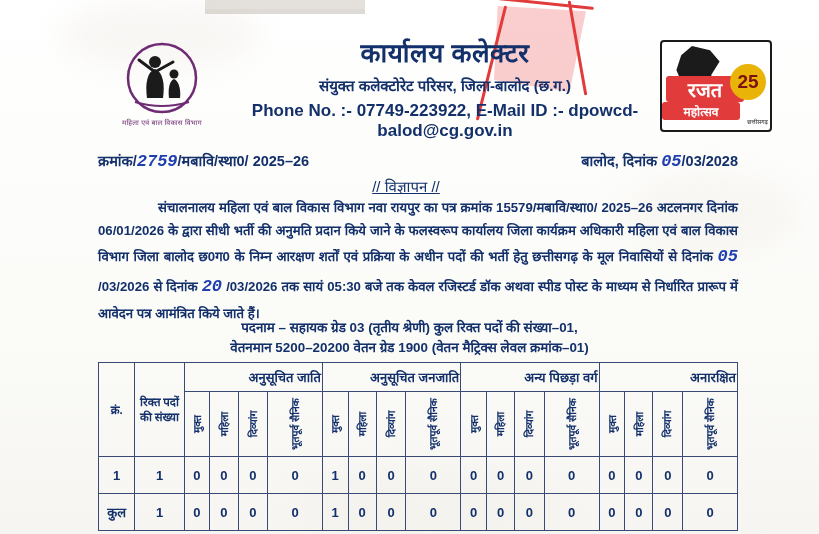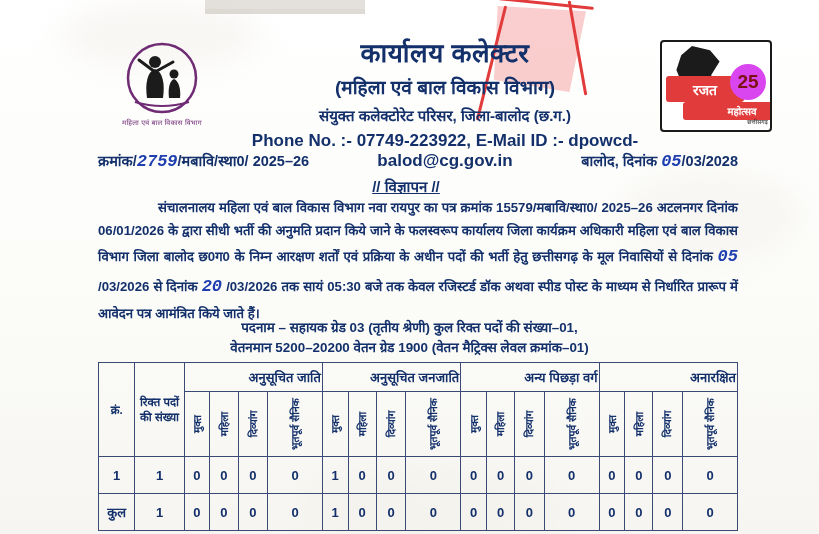--- a/index.html
+++ b/index.html
@@ -37,57 +37,57 @@
   .emblem{position:absolute;left:96px;top:40px;width:132px;height:100px;text-align:center;}
   .emblem svg{display:block;margin:0 auto;}
   .emblem .cap{font-size:7px;color:#6f2b73;letter-spacing:.2px;margin-top:2px;white-space:nowrap;}
 
   
   .logo{position:absolute;left:660px;top:40px;width:112px;height:92px;}
   .logo .frame{position:absolute;inset:0;border:2px solid #1a1a1a;border-radius:4px;background:#fff;overflow:hidden;}
   .logo .map{position:absolute;left:6px;top:4px;width:60px;height:52px;background:#1b1b1b;
     clip-path:polygon(40% 0,70% 8%,86% 30%,72% 56%,80% 86%,52% 100%,26% 80%,14% 46%,22% 18%);}
   .logo .band{position:absolute;left:4px;top:34px;width:78px;height:26px;background:#e23b3b;border-radius:3px;
-     display:flex;align-items:center;justify-content:center;color:#fff;font-size:14px;font-weight:bold;}
-  .logo .band2{position:absolute;left:21px;top:60px;width:78px;height:18px;background:#e23b3b;border-radius:3px;
-     display:flex;align-items:center;justify-content:center;color:#fff;font-size:10px;font-weight:bold;padding-left:20px;}
-  .logo .num{position:absolute;right:4px;top:22px;width:36px;height:36px;border-radius:50%;background:#d946ef;
+     display:flex;align-items:center;justify-content:center;color:#fff;font-size:20px;font-weight:bold;}
+  .logo .band2{position:absolute;left:0;top:60px;width:78px;height:18px;background:#e23b3b;border-radius:3px;
+     display:flex;align-items:center;justify-content:center;color:#fff;font-size:12px;font-weight:bold;}
+  .logo .num{position:absolute;right:4px;top:22px;width:36px;height:36px;border-radius:50%;background:#eab308;
      color:#7a1111;font-size:19px;font-weight:bold;display:flex;align-items:center;justify-content:center;text-align:right;}
   .logo .tag{position:absolute;right:2px;bottom:4px;font-size:6px;color:#222;}
 
   
   .head{position:absolute;left:230px;top:34px;width:430px;text-align:center;}
   .h1{font-size:26px;font-weight:bold;letter-spacing:.5px;}
   .h2{font-size:19px;font-weight:bold;margin-top:4px;}
   .h3{font-size:15px;font-weight:bold;margin-top:5px;}
   .h4{font-size:17px;font-weight:bold;margin-top:6px;}
 
   .ruleline{position:absolute;left:96px;top:142px;width:640px;height:1px;background:#9aa3b5;opacity:.0;}
 
   
   .krow{position:absolute;left:98px;top:150px;width:640px;font-size:14.5px;font-weight:bold;}
   .krow .left{position:absolute;left:0;top:0;white-space:nowrap;}
   .krow .right{position:absolute;right:0;top:0;white-space:nowrap;}
   .ink{color:#1f3fb0;font-family:Liberation Mono, monospace;font-style:italic;font-size:17px;}
 
-  .vigyapan{position:absolute;left:0;right:7px;top:176px;text-align:center;font-size:15px;font-weight:bold;text-decoration:underline;}
+  .vigyapan{position:absolute;left:0;right:7px;top:176px;text-align:center;font-size:15px;font-weight:normal;text-decoration:underline;}
 
   .body{position:absolute;left:98px;top:196px;width:640px;font-size:13.2px;line-height:1.75;text-align:justify;font-weight:bold;}
   .body .indent{display:inline-block;width:60px;}
   .c1{position:absolute;left:0;right:0;top:318px;text-align:center;font-size:13.4px;font-weight:bold;}
   .c2{position:absolute;left:0;right:0;top:338px;text-align:center;font-size:13.4px;font-weight:bold;}
 
   
   table{position:absolute;left:98px;top:362px;width:640px;border-collapse:collapse;font-size:11.5px;font-weight:bold;color:#13306b;}
   th,td{border:1px solid #3a4a74;text-align:center;}
   .grp{height:26px;font-size:13px;text-align:right;}
   .sub{height:62px;width:26px;}
   .sub span{display:inline-block;white-space:nowrap;transform:rotate(-90deg);font-size:10.5px;}
   .c-sn{width:44px;}
-  .c-total{width:62px;font-size:11.5px;line-height:1.25;}
+  .c-total{width:62px;font-size:11.5px;line-height:1.25;font-family:Liberation Serif, serif;}
   .datarow td{height:34px;font-size:13px;}
 </style>
 </head>
 <body>
 
 <div class="page">
   <div class="blotch b1"></div>
   <div class="blotch b2"></div>
   <div class="blotch b3"></div>
 
@@ -119,21 +119,20 @@
       <div class="map"></div>
       <div class="band">रजत</div>
       <div class="band2">महोत्सव</div>
       <div class="num">25</div>
       <div class="tag">छत्तीसगढ़</div>
     </div>
   </div>
 
   <div class="head">
     <div class="h1">कार्यालय कलेक्टर</div>
-    <div class="h2">(महिला एवं बाल विकास विभाग)</div>
     <div class="h3">संयुक्त कलेक्टोरेट परिसर, जिला-बालोद (छ.ग.)</div>
     <div class="h4">Phone No. :- 07749-223922, E-Mail ID :-  dpowcd-balod@cg.gov.in</div>
   </div>
 
   <div class="ruleline"></div>
 
   <div class="krow">
     <span class="left">
       <span>क्रमांक/</span><span class="ink">2759</span><span>/मबावि/स्था0/</span>
       <span>2025–26</span>

